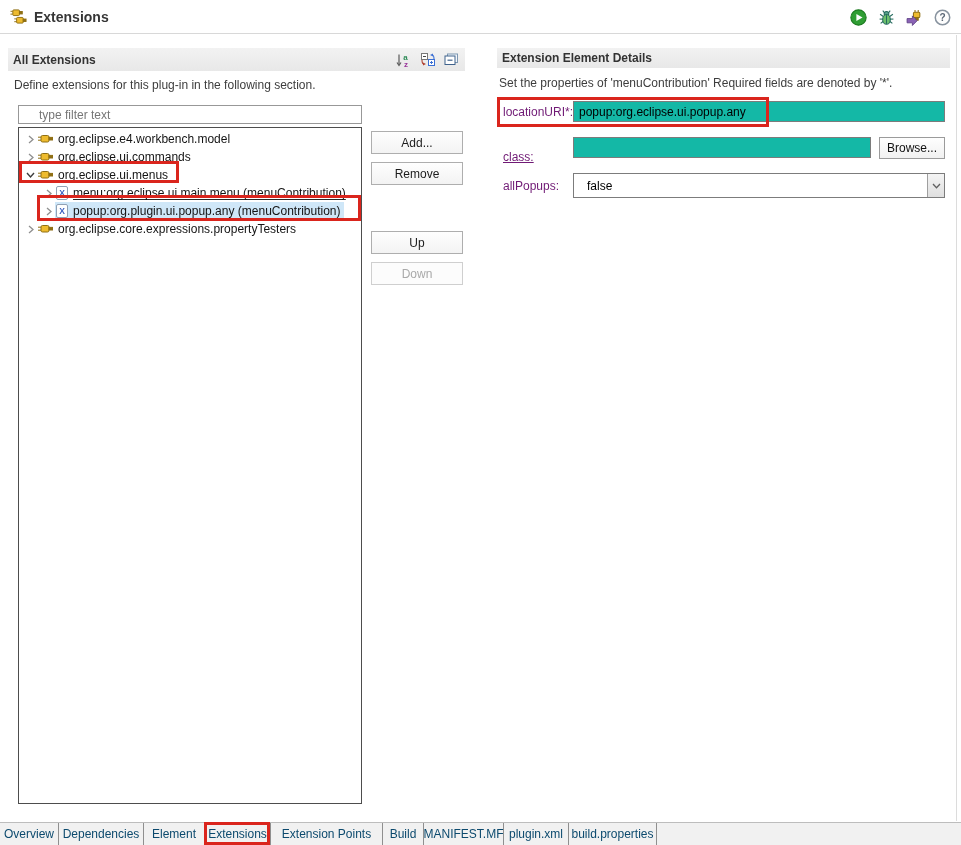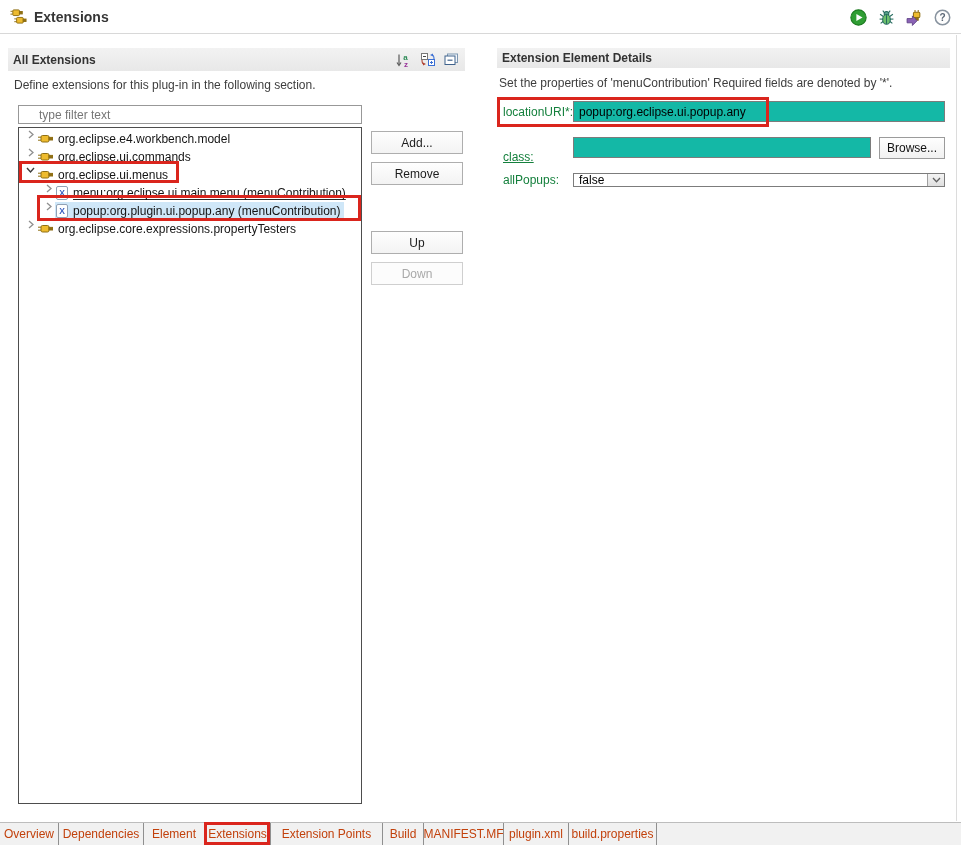--- a/index.html
+++ b/index.html
@@ -36,21 +36,21 @@
   .tree-col{ margin-left:10px; width:344px; }
   .filter-input{
     width:100%; height:19px; border:1px solid #989898; padding:1px 20px;
     font-family:"Liberation Sans", sans-serif; font-size:12px; color:#333; background:#fff;
   }
   .filter-input::placeholder{ color:#767676; opacity:1; }
   .tree-box{
     margin-top:3px; width:100%; height:677px; background:#fff;
     border:1px solid #4d4d4d; padding-top:2px; overflow:hidden;
   }
-  .tree-row{ height:18px; display:flex; align-items:flex-start; cursor:default; }
+  .tree-row{ height:18px; display:flex; align-items:center; cursor:default; }
   .tree-row.lvl0{ padding-left:5px; }
   .tree-row.lvl1{ padding-left:23px; }
   .twistie{ width:13px; display:flex; justify-content:center; align-items:center; flex:none; }
   .row-inner{ display:inline-flex; align-items:center; padding:0 3px 0 1px; height:18px; }
   .row-inner .tree-icon{ margin-right:5px; display:flex; align-items:center; flex:none; }
   .tree-label{ color:#141414; white-space:nowrap; }
   .tree-row.selected .row-inner{ background:#cfe7f8; }
   .tree-label.u{ text-decoration:underline; text-underline-offset:2px; text-decoration-color:#2a2a2a; }
   .xml-badge{ display:flex; }
 
@@ -62,52 +62,52 @@
   }
   .push-btn.gap{ margin-top:38px; }
   .push-btn:disabled{ color:#a9a9a9; border-color:#cfcfcf; background:#fcfcfc; }
 
   
   .right-panel{ position:absolute; left:497px; top:48px; width:453px; }
   .right-panel .section-strip{ height:20px; }
   .right-panel .section-desc{ margin:8px 0 0 2px; }
   .form{ margin-top:11px; }
   .form-row{ display:flex; align-items:center; margin-bottom:9px; }
-  .field-label{ width:70px; flex:none; color:#15803d; margin-left:6px; }
+  .field-label{ width:70px; flex:none; color:#701a75; margin-left:6px; }
   .field-label.link{ text-decoration:underline; cursor:pointer;margin-top:19px; }
   .text-input{
     height:21px; border:1px solid #7c7c7c; padding:1px 5px;
     font-family:"Liberation Sans", sans-serif; font-size:12px; color:#000; background:#14b8a6;
   }
   .w-full{ width:372px; }
   .w-short{ width:298px; }
   .browse-btn{
     width:66px; height:22px; margin-left:8px;
     background:linear-gradient(#fefefe,#f1f1f1); border:1px solid #9b9b9b;
     font-family:"Liberation Sans", sans-serif; font-size:12px; color:#111; cursor:pointer;
   }
   .combo{
-    width:372px; height:14px; border:1px solid #7c7c7c; background:#fff;
-    display:flex; align-items:center; position:relative; cursor:pointer;
+    width:372px; height:25px; border:1px solid #7c7c7c; background:#fff;
+    display:flex; align-items:center; position:relative; cursor:pointer;padding-left:8px;
   }
   .combo-value{ padding-left:5px; color:#000; }
   .combo-btn{
     position:absolute; right:0; top:0; bottom:0; width:17px;
     background:linear-gradient(#f4f4f4,#dfdfdf); border-left:1px solid #9f9f9f;
     display:flex; align-items:center; justify-content:center;
   }
 
   
   .tab-bar{
     position:absolute; left:0; right:0; bottom:0; height:23px;
     background:#f1f1f1; border-top:1px solid #bdbdbd; display:flex;
   }
   .tab{
     height:100%; border-right:1px solid #8f8f8f; display:flex;
-    align-items:center; justify-content:center; color:#c2410c; cursor:pointer;
+    align-items:center; justify-content:center; color:#0c4a6e; cursor:pointer;
     white-space:nowrap; background:#f1f1f1;
   }
   .t0{width:59px}.t1{width:85px}.t2{width:61px}.t3{width:66px}.t4{width:112px}
   .t5{width:41px}.t6{width:80px}.t7{width:65px}.t8{width:88px}
 
   
   .anno{ position:absolute; border:3px solid #da251d; pointer-events:none; }
   .anno-menus{ left:19px; top:161px; width:160px; height:22px; }
   .anno-popup{ left:37px; top:195px; width:324px; height:26px; }
   .anno-locationuri{ left:497px; top:97px; width:272px; height:30px; }

